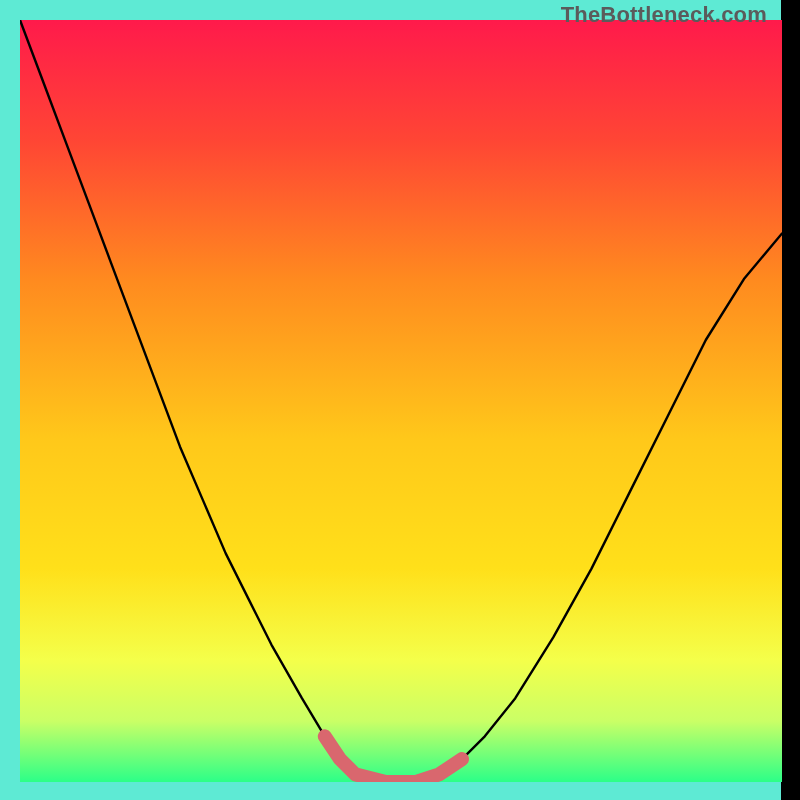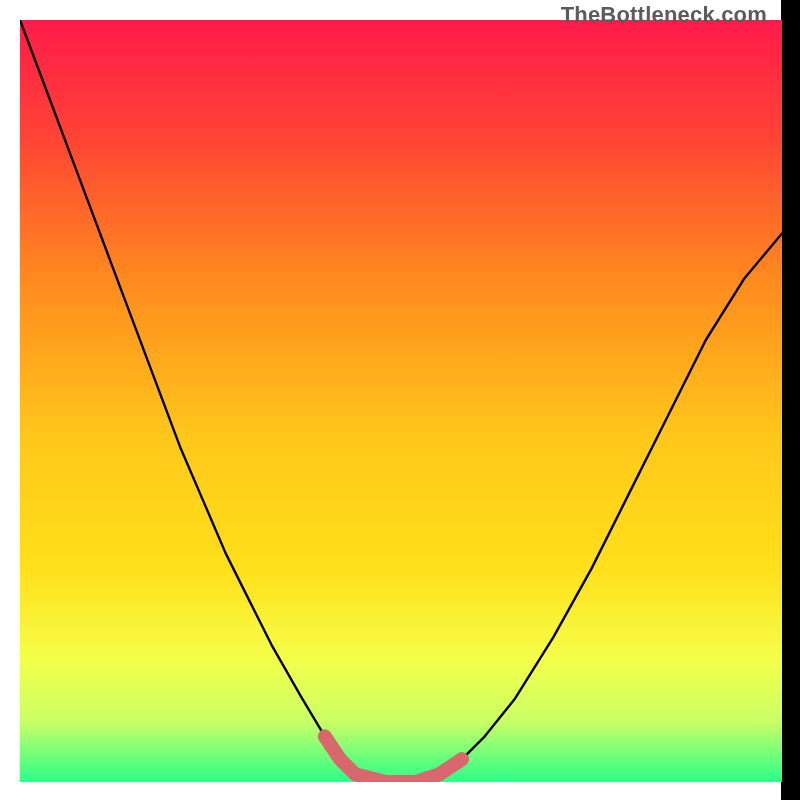--- a/index.html
+++ b/index.html
@@ -9,21 +9,21 @@
     height: 800px;
     background: #000;
     overflow: hidden;
   }
   .frame {
     position: absolute;
     left: 0;
     top: 0;
     width: 781px;
     height: 800px;
-    background: #ffffff;
+    background: #5eead4;
   }
   .plot {
     position: absolute;
     left: 20px;
     top: 20px;
     width: 762px;
     height: 762px;
     overflow: hidden;
   }
   .watermark {

